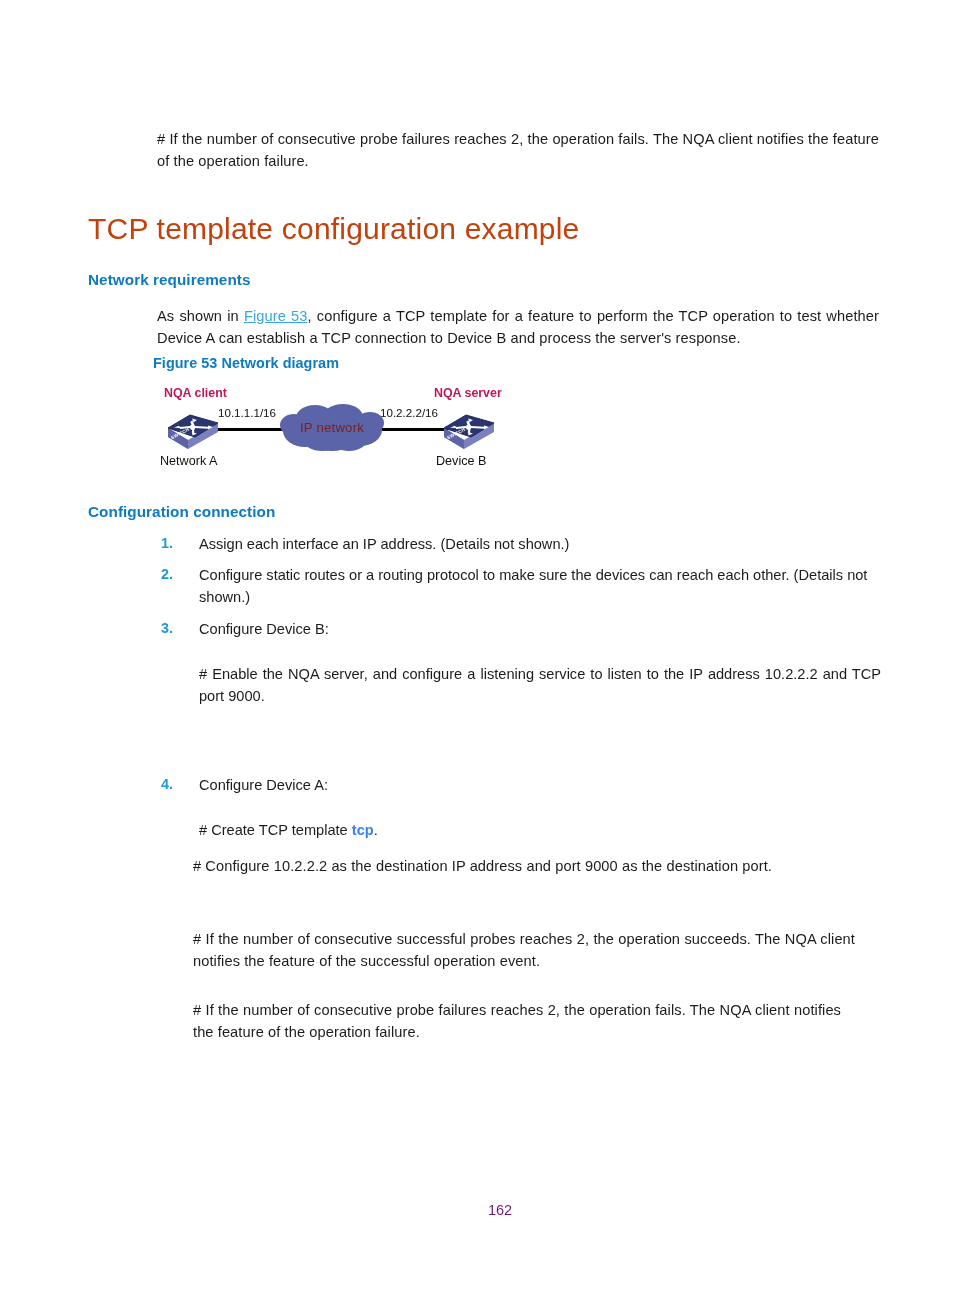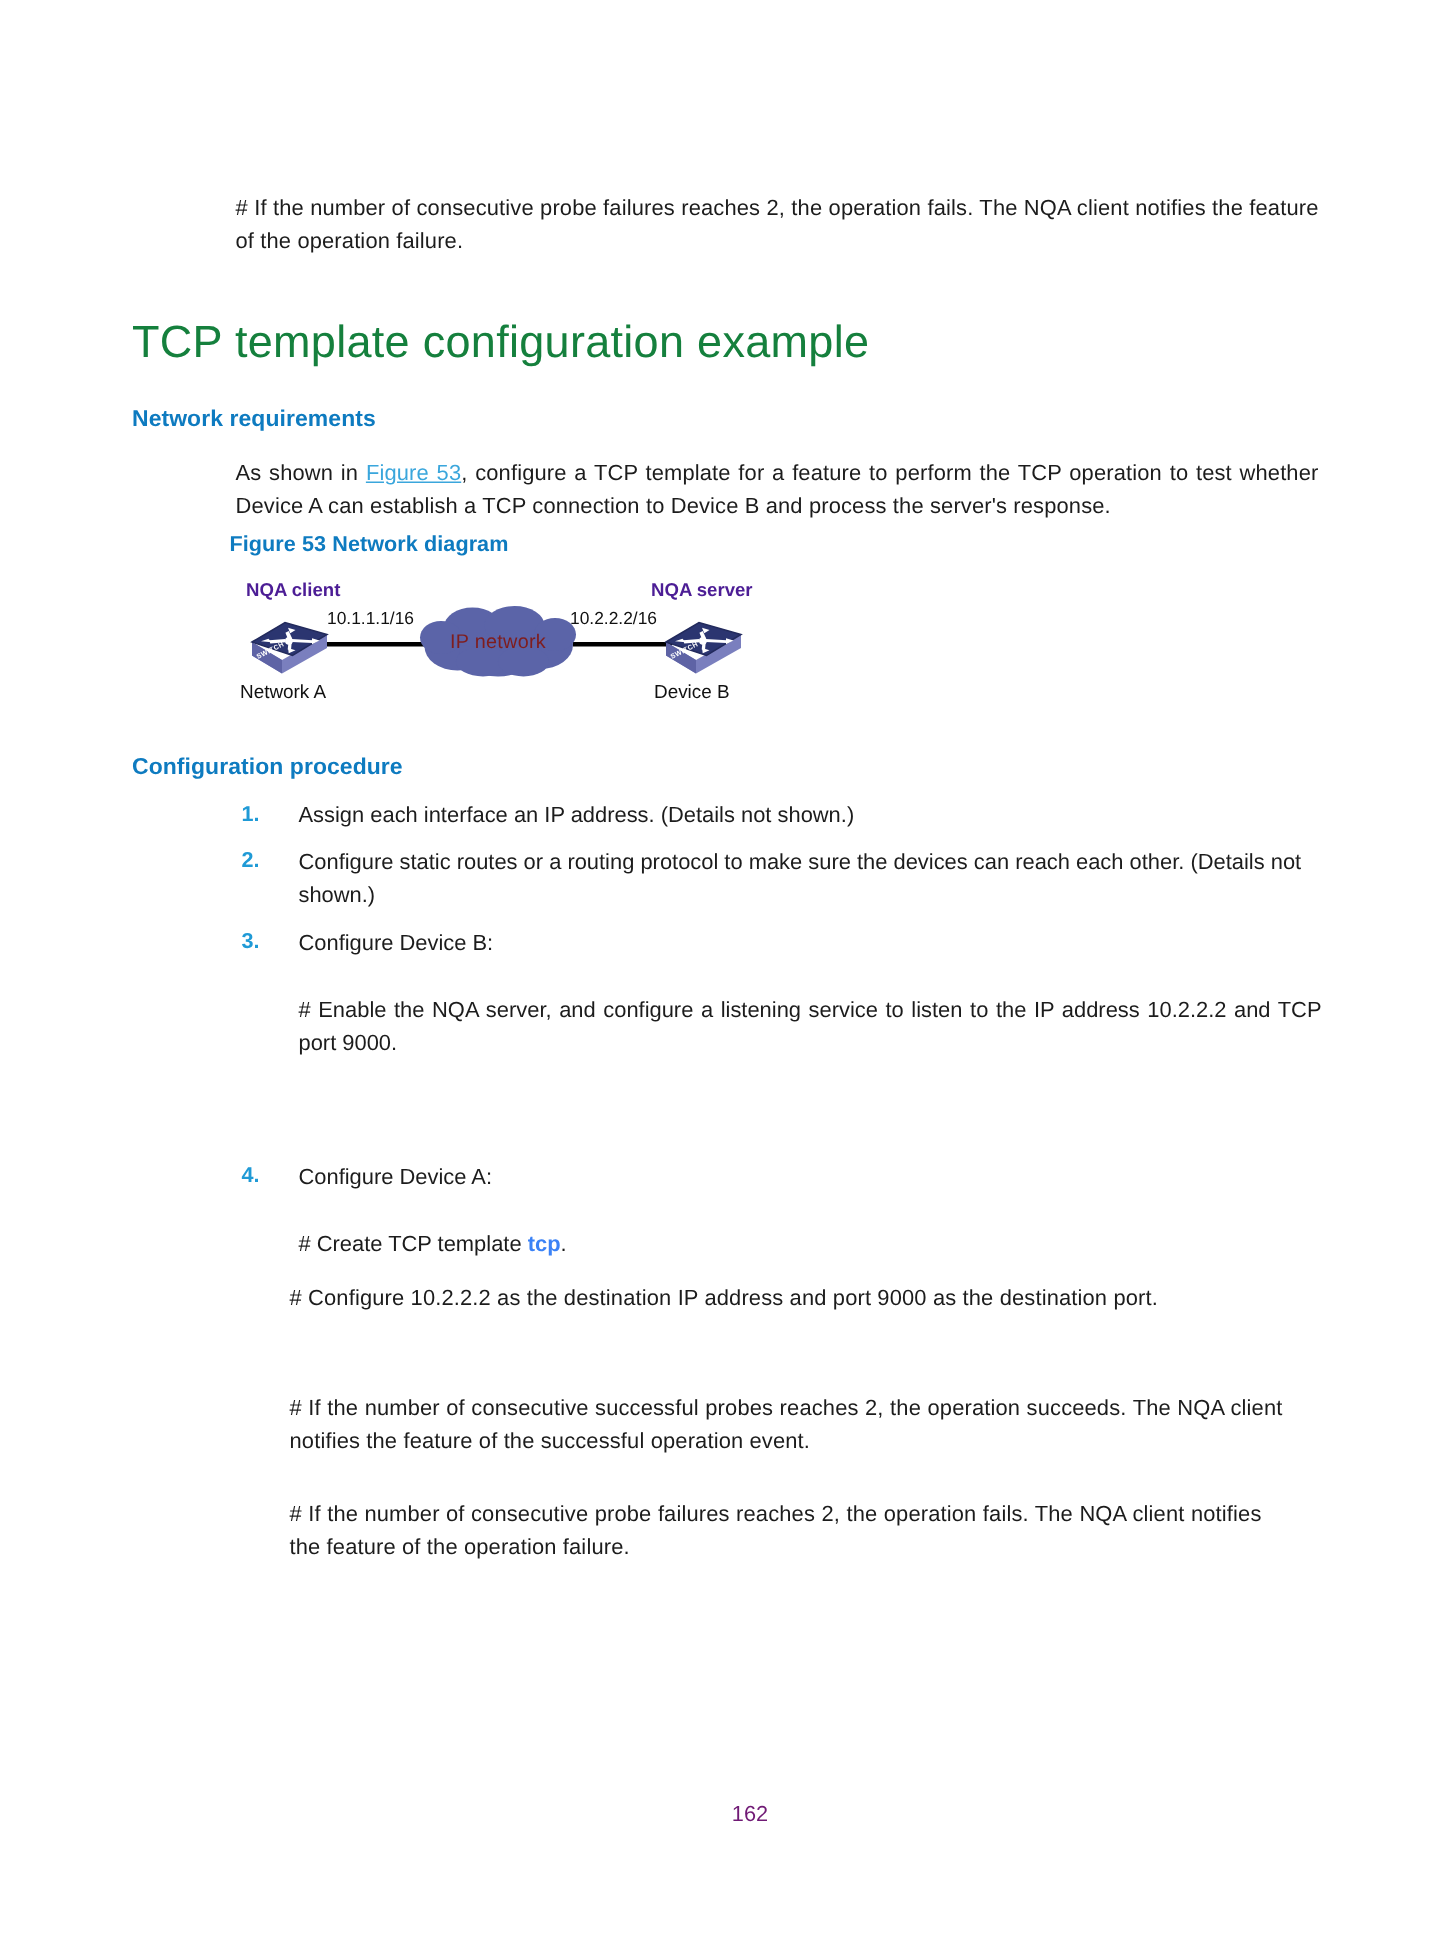--- a/index.html
+++ b/index.html
@@ -33,21 +33,21 @@
   .body-text.nojust { text-align: left; }
 
   
   .h1 {
     position: absolute;
     left: 88px;
     top: 212px;
     font-size: 30px;
     line-height: 1.1;
     font-weight: normal;
-    color: #15803d;
+    color: #c2410c;
     letter-spacing: 0.2px;
     margin: 0;
   }
   .h2 {
     position: absolute;
     left: 88px;
     top: 271px;
     font-size: 15.3px;
     font-weight: bold;
     color: #0e7bc0;
@@ -121,21 +121,21 @@
     position: absolute;
     left: 150px;
     top: 380px;
     width: 400px;
     height: 100px;
   }
   .dg-label {
     position: absolute;
     font-size: 12.4px;
     font-weight: bold;
-    color: #4c1d95;
+    color: #be185d;
     white-space: nowrap;
   }
   .dg-devname {
     position: absolute;
     font-size: 12.6px;
     color: #111;
     white-space: nowrap;
   }
   .dg-ip {
     position: absolute;
@@ -260,21 +260,21 @@
           <ellipse cx="72" cy="40" rx="17" ry="10"></ellipse>
         </g>
       </svg>
       <div class="cloudtext">IP network</div>
     </div>
 
     <div class="dg-devname" style="left:10px; top:74px;">Network A</div>
     <div class="dg-devname" style="left:286px; top:74px;">Device B</div>
   </div>
 
-  <h2 class="h2 proc">Configuration procedure</h2>
+  <h2 class="h2 proc">Configuration connection</h2>
 
   <div class="proc-list">
 
     <div class="li">
       <span class="num">1.</span>
       <span>Assign each interface an IP address. (Details not shown.)</span>
     </div>
 
     <div class="li">
       <span class="num">2.</span>

